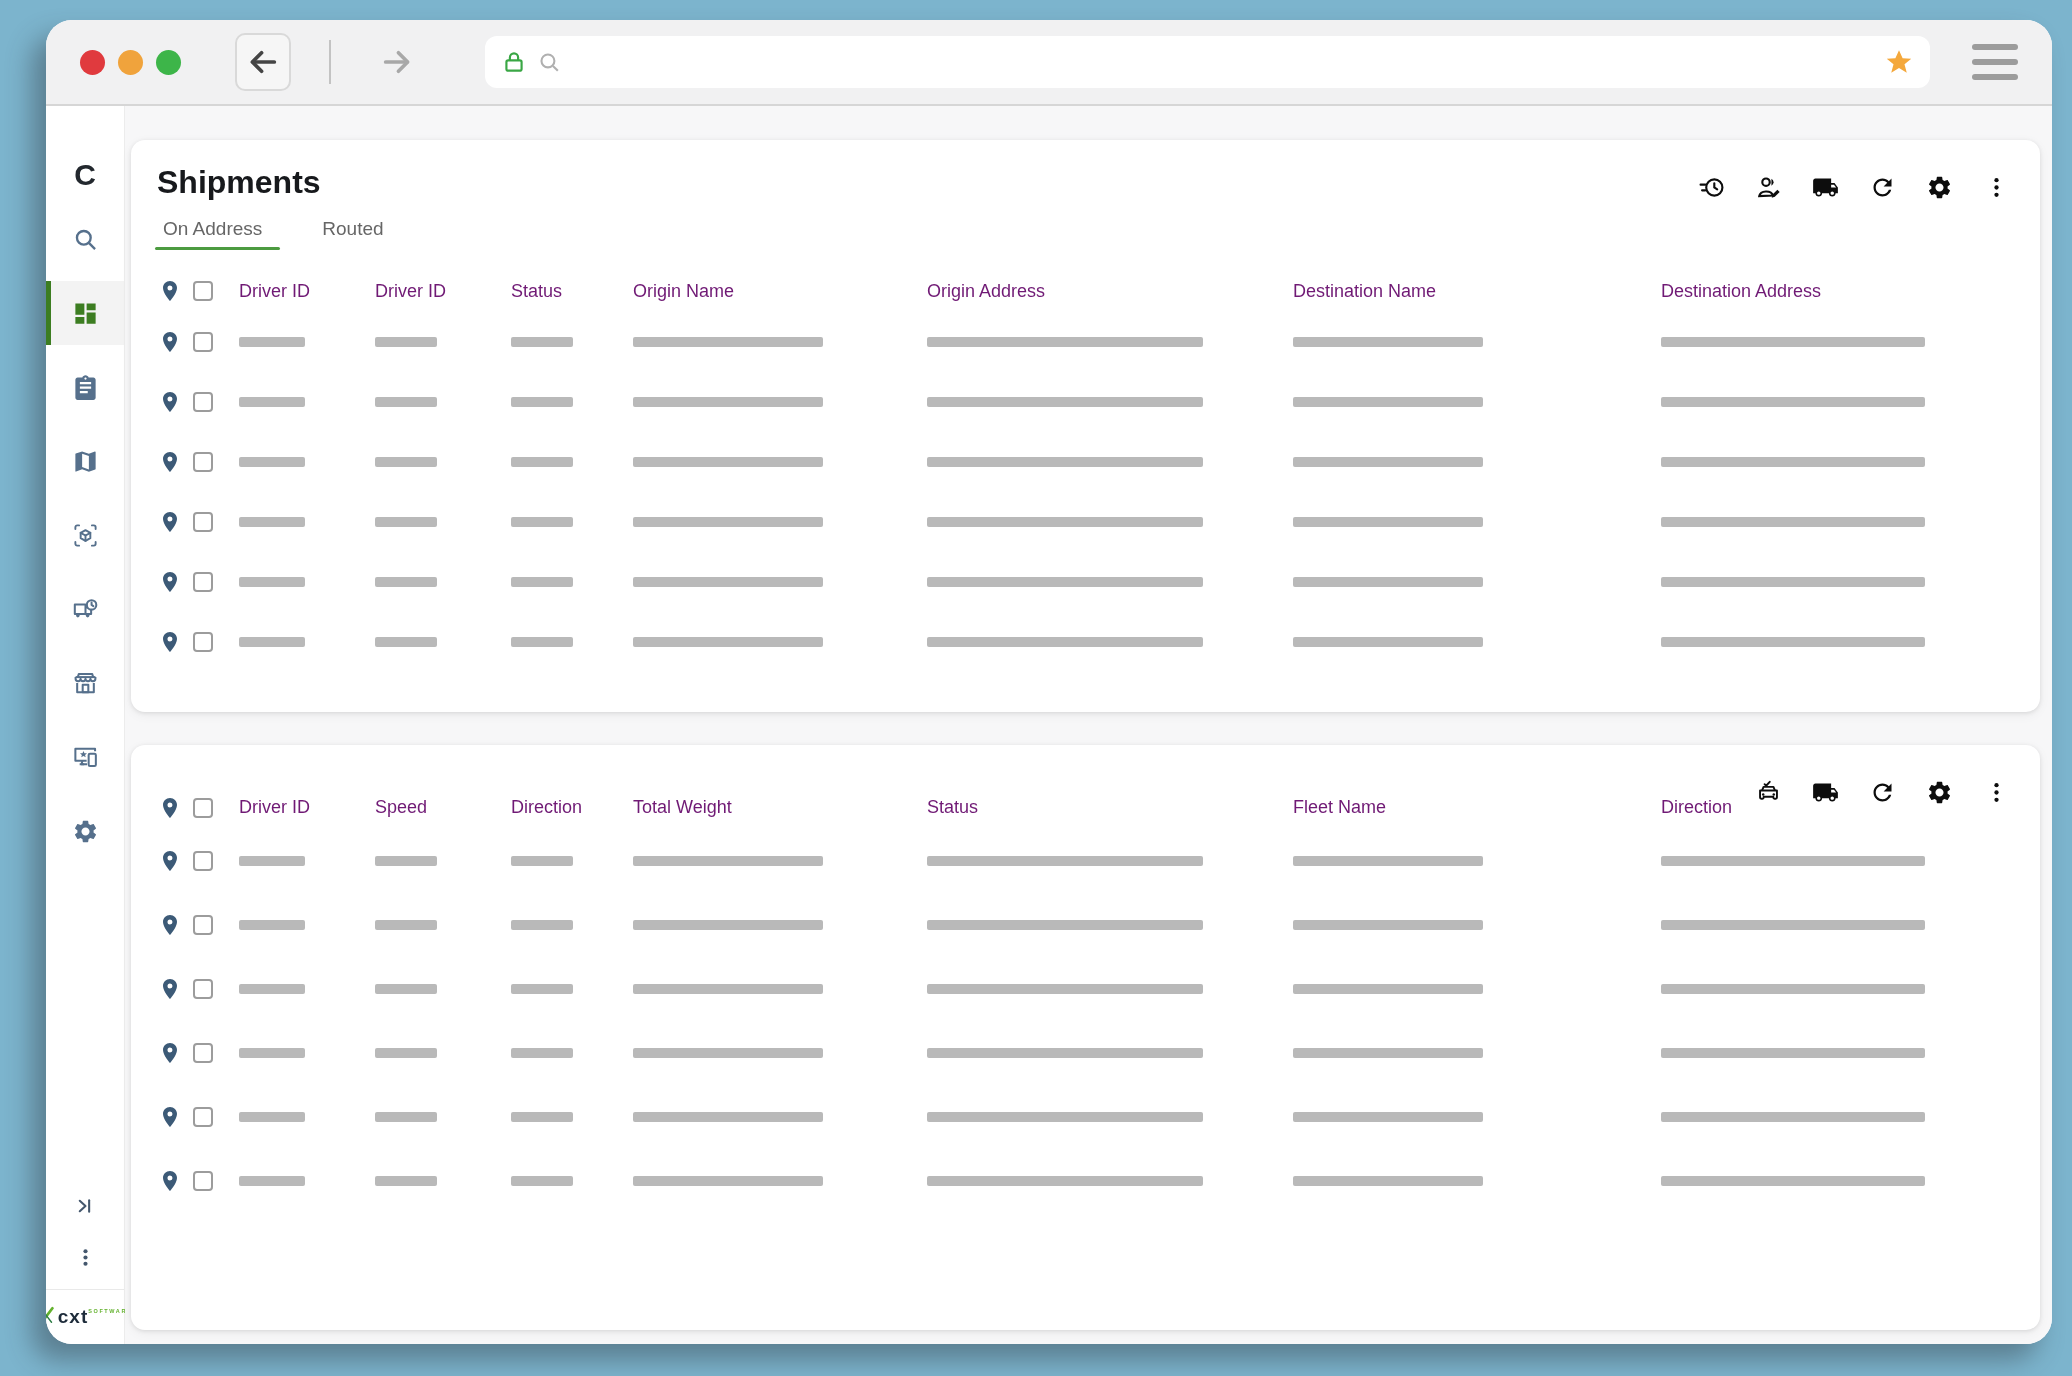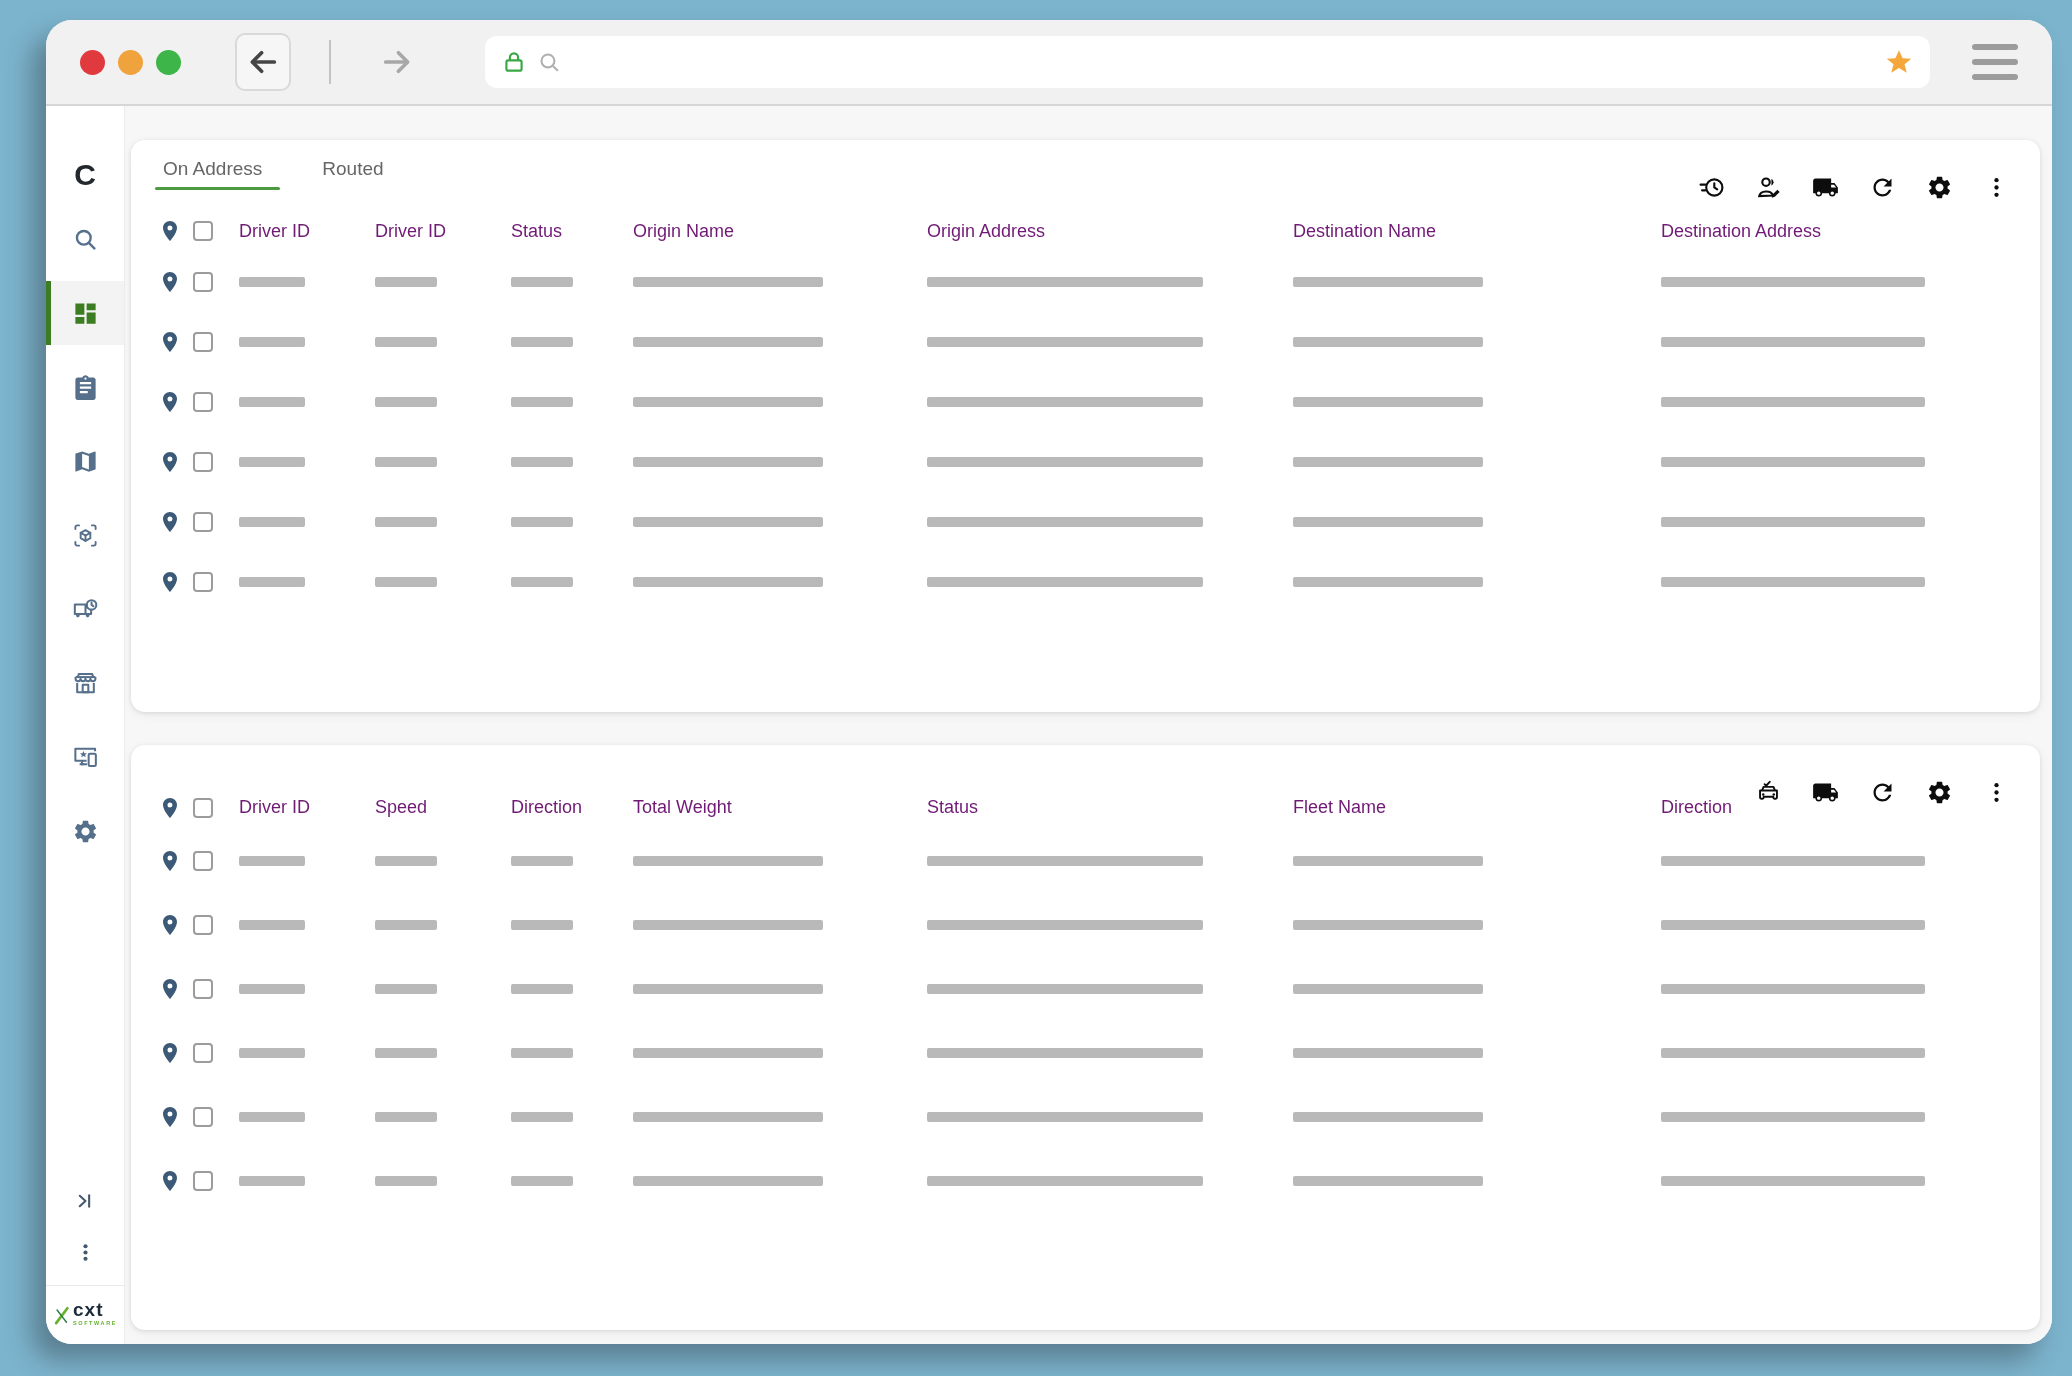--- a/index.html
+++ b/index.html
@@ -54,21 +54,21 @@
     color:#56708c;cursor:pointer;
   }
   .side-item svg{width:27px;height:27px}
   .side-item.active{background:#f3f3f3;box-shadow:inset 5px 0 0 #3c7d21;color:#3c7d21}
   .side-bottom{margin-top:auto;display:flex;flex-direction:column;align-items:center}
   .side-util{height:40px;display:flex;align-items:center;justify-content:center;color:#44576d;cursor:pointer}
   .side-util svg{width:25px;height:25px}
   .side-divider{width:100%;height:1px;background:#e9e9e9;margin-top:12px}
   .brand{padding:14px 0 18px;display:flex;align-items:flex-end;justify-content:center;gap:2px}
   .brand-x{width:18px;height:22px}
-  .brand-text{display:flex;flex-direction:column;line-height:1}
+  .brand-text{display:flex;flex-direction:row;line-height:1}
   .brand-name{font-size:19px;font-weight:700;color:#1d2b3a;letter-spacing:1px}
   .brand-sub{font-size:5.5px;font-weight:700;color:#64b22e;letter-spacing:1.6px;text-transform:uppercase;margin-top:2px}
   .content{
     flex:1;min-width:0;background:#f7f7f8;
     padding:34px 12px 14px 6px;display:flex;flex-direction:column;gap:33px;box-sizing:border-box;
   }
   
   .panel{
     background:#fff;border-radius:14px;position:relative;padding:0 26px;box-sizing:border-box;
     box-shadow:0 1px 4px rgba(0,0,0,.10), 0 3px 12px rgba(0,0,0,.05);
@@ -252,20 +252,21 @@
             <span class="brand-name">cxt</span>
             <span class="brand-sub">software</span>
           </span>
         </div>
       </div>
     </div>
 
     <div class="content">
 
       <div class="panel panel-shipments">
+        <div class="panel-title">Shipments</div>
 
         <div class="actions">
           <svg viewBox="0 0 24 24" fill="none" stroke="currentColor" stroke-width="1.9" stroke-linecap="round">
               <circle cx="14.5" cy="12" r="7.2"></circle>
               <path d="M14.5 8.2V12l2.6 1.6"></path>
               <path d="M2.3 9.5h4.2"></path>
               <path d="M3.6 14.5h2.9"></path>
             </svg>
           <svg viewBox="0 0 24 24">
               <g fill="none" stroke="currentColor" stroke-width="1.9">

